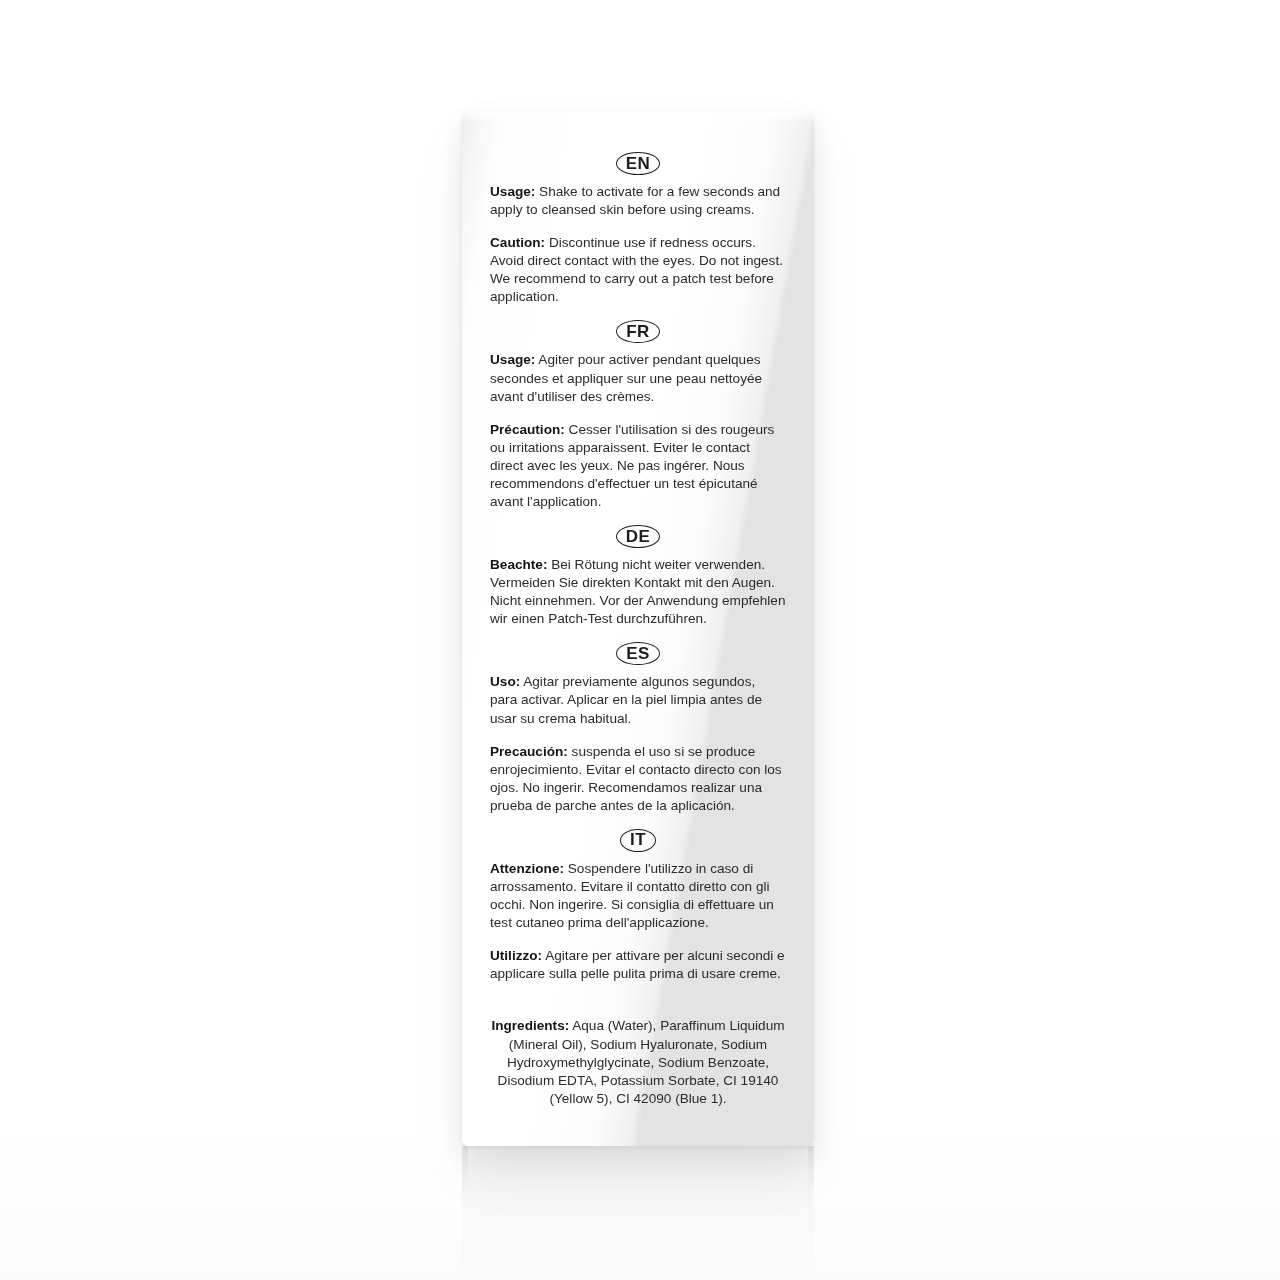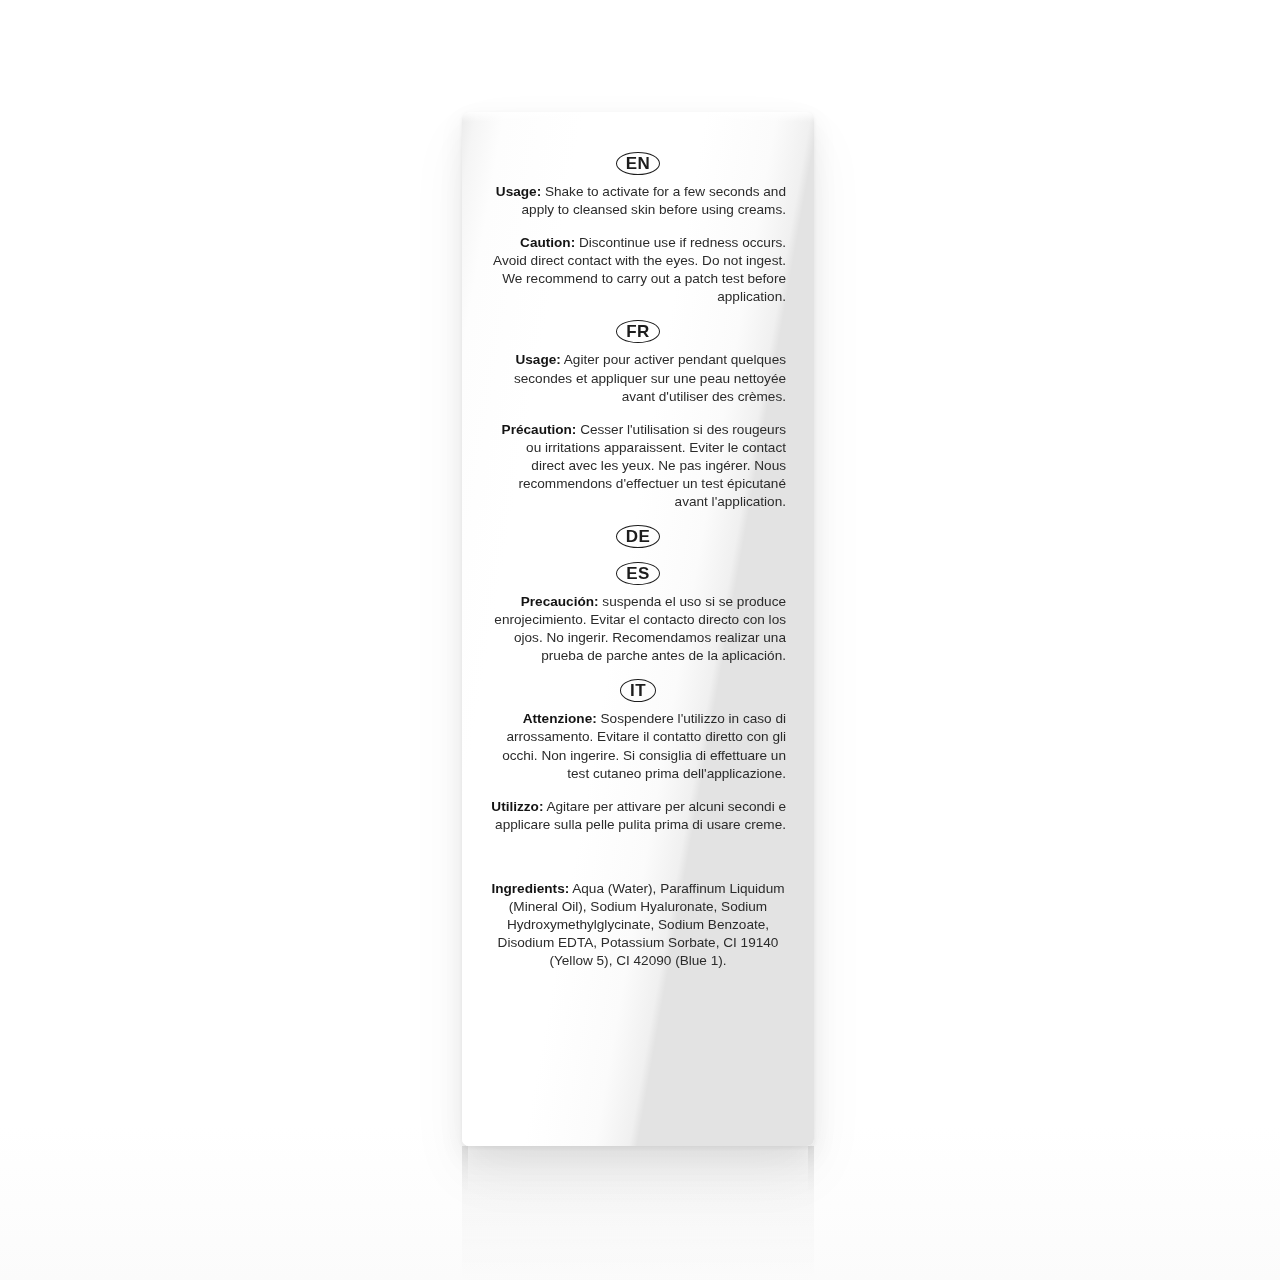--- a/index.html
+++ b/index.html
@@ -102,30 +102,30 @@
     margin: 14px 0 8px 0;
   }
   .badge-row.first { margin-top: 0; }
 
   .para {
     font-size: 13.6px;
     line-height: 1.33;
     color: #2b2b2b;
     margin: 0 0 2px 0;
     padding: 0 6px;
-    text-align: right;
+    text-align: left;
   }
   .para + .para { margin-top: 15px; }
   .para b {
     font-weight: bold;
     color: #141414;
   }
 
   .ingredients {
-    margin-top: 46px;
+    margin-top: 34px;
     font-size: 13.6px;
     line-height: 1.33;
     color: #2b2b2b;
     padding: 0 4px;
     text-align: center;
   }
   .ingredients b { font-weight: bold; color: #141414; }
 </style>
 </head>
 <body>
@@ -153,24 +153,30 @@
       <p class="para">
         <b>Usage:</b><span> Agiter pour activer pendant quelques secondes et appliquer sur une peau nettoyée avant d'utiliser des crèmes.</span>
       </p>
       <p class="para">
         <b>Précaution:</b><span> Cesser l'utilisation si des rougeurs ou irritations apparaissent. Eviter le contact direct avec les yeux. Ne pas ingérer. Nous recommendons d'effectuer un test épicutané avant l'application.</span>
       </p>
 
       <div class="badge-row">
         <span class="lang-badge">DE</span>
       </div>
+      <p class="para">
+        <b>Beachte:</b><span> Bei Rötung nicht weiter verwenden. Vermeiden Sie direkten Kontakt mit den Augen. Nicht einnehmen. Vor der Anwendung empfehlen wir einen Patch-Test durchzuführen.</span>
+      </p>
 
       <div class="badge-row">
         <span class="lang-badge">ES</span>
       </div>
+      <p class="para">
+        <b>Uso:</b><span> Agitar previamente algunos segundos, para activar. Aplicar en la piel limpia antes de usar su crema habitual.</span>
+      </p>
       <p class="para">
         <b>Precaución:</b><span> suspenda el uso si se produce enrojecimiento. Evitar el contacto directo con los ojos. No ingerir. Recomendamos realizar una prueba de parche antes de la aplicación.</span>
       </p>
 
       <div class="badge-row">
         <span class="lang-badge">IT</span>
       </div>
       <p class="para">
         <b>Attenzione:</b><span> Sospendere l'utilizzo in caso di arrossamento. Evitare il contatto diretto con gli occhi. Non ingerire. Si consiglia di effettuare un test cutaneo prima dell'applicazione.</span>
       </p>

